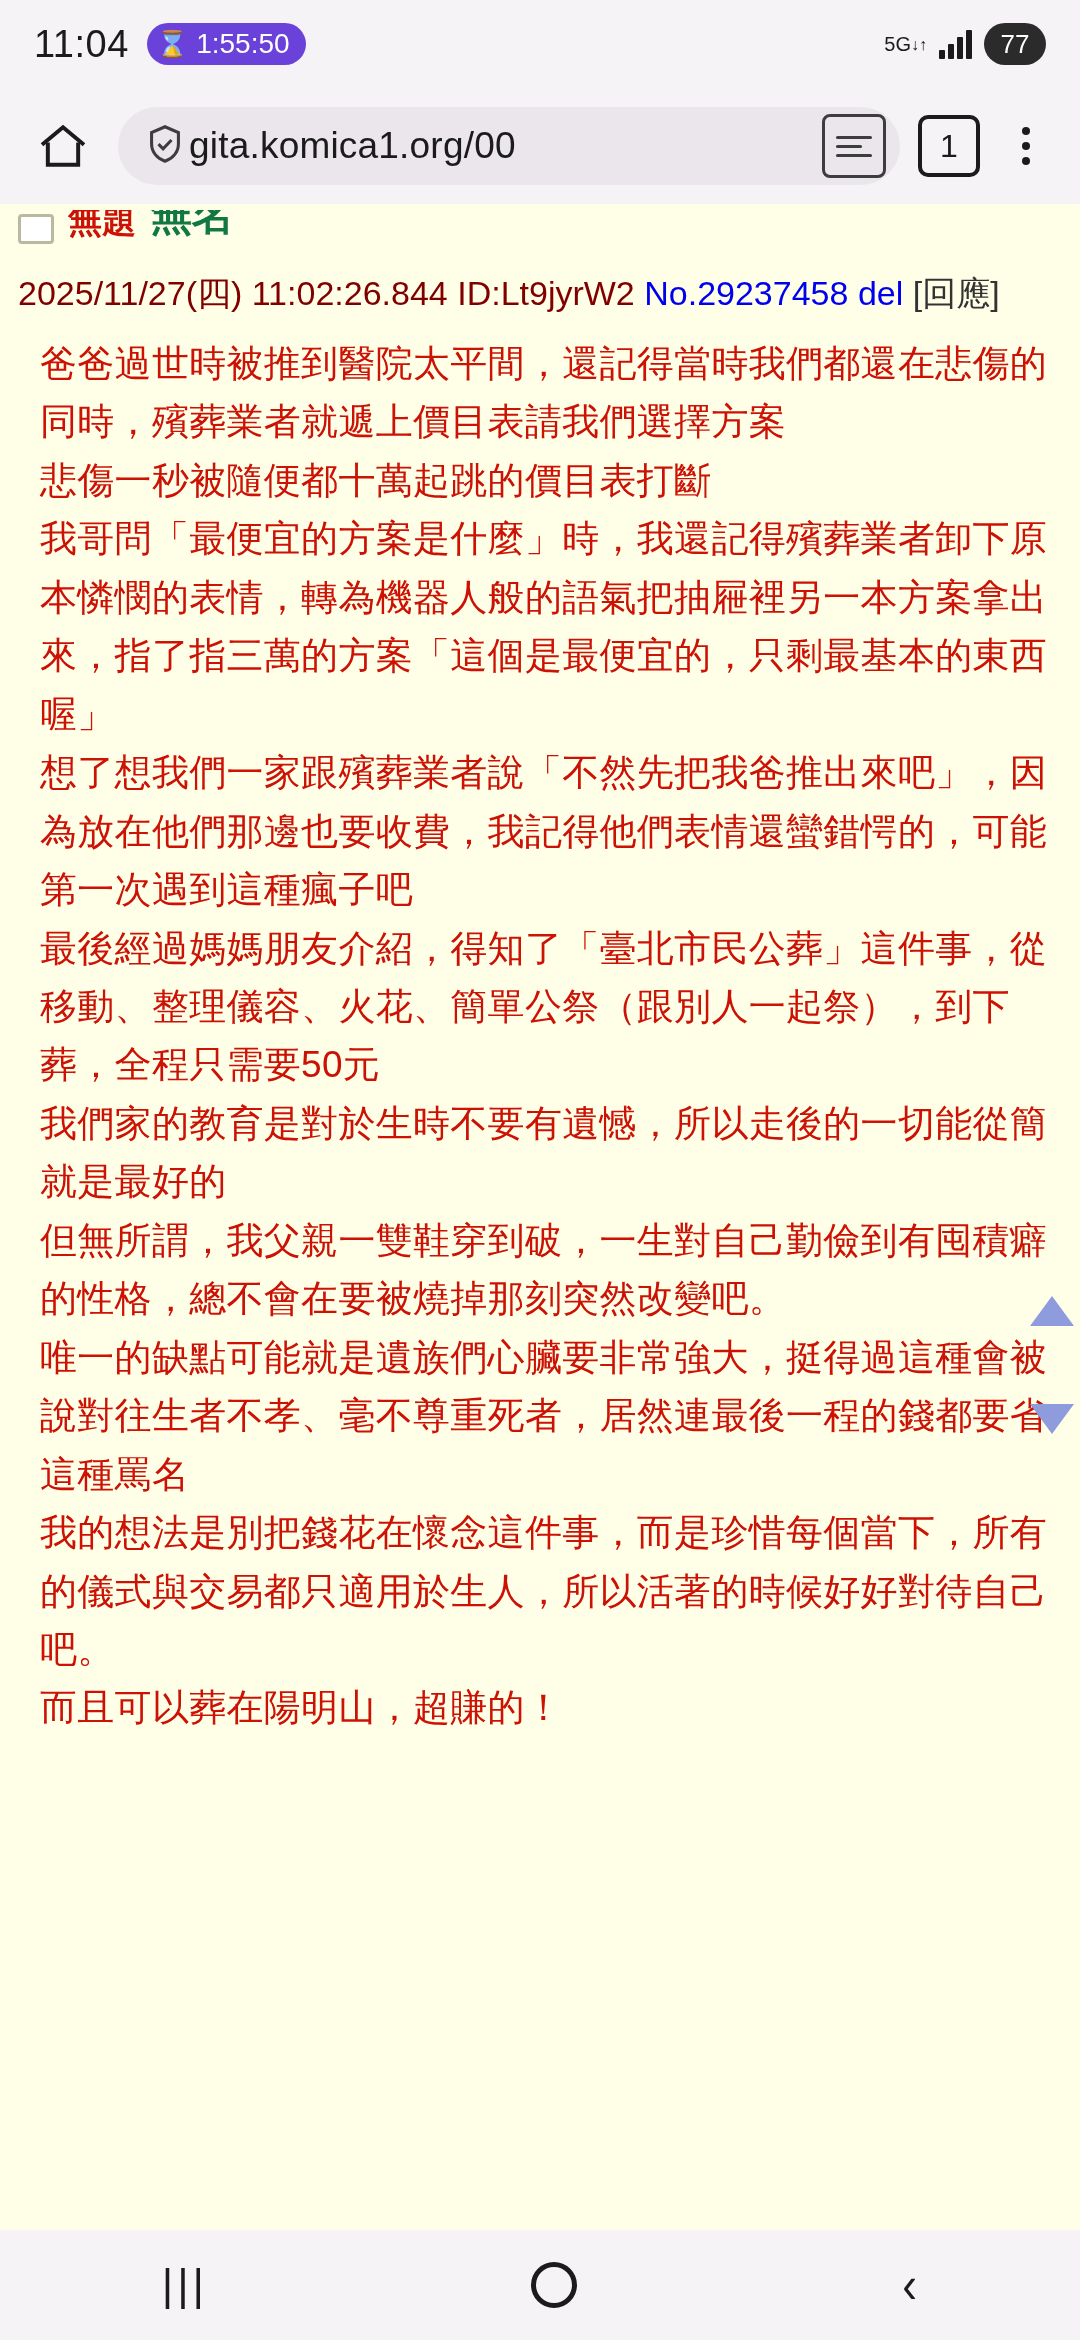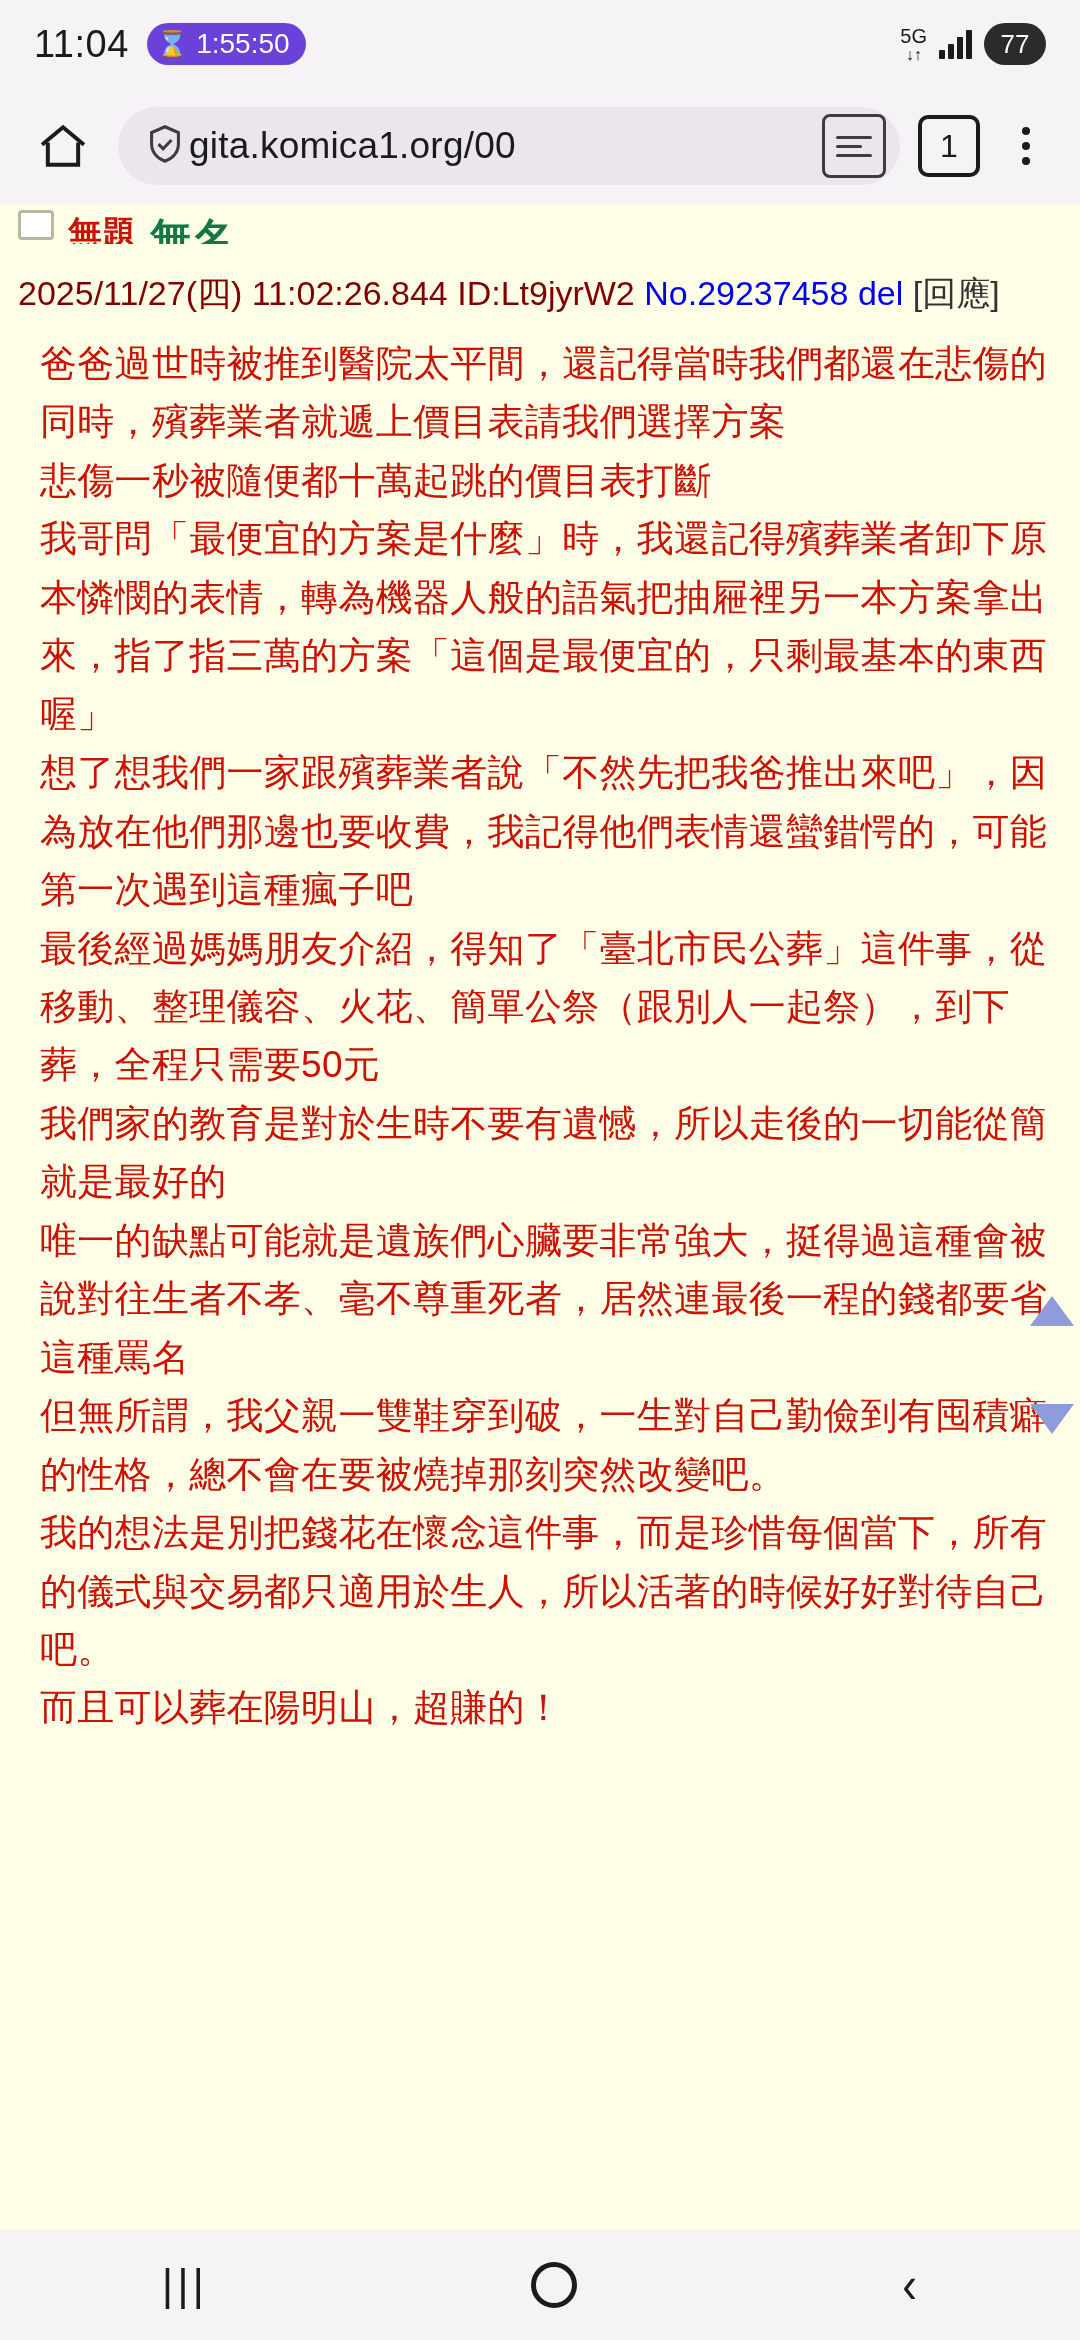--- a/index.html
+++ b/index.html
@@ -50,21 +50,21 @@
     line-height: 1;
   }
   .sb-right {
     margin-left: auto;
     display: flex;
     align-items: center;
     gap: 12px;
   }
   .sb-5g {
     display: flex;
-    flex-direction: column;
+    flex-direction: row;
     align-items: center;
     line-height: 1;
     color: #1b1b1b;
   }
   .sb-5g .t { font-size: 20px; }
   .sb-5g .a { font-size: 16px; margin-top: 1px; }
   .sb-signal {
     display: flex;
     align-items: flex-end;
     gap: 3px;
@@ -188,21 +188,21 @@
     overflow: hidden;
     padding: 0 18px;
   }
   .post-head {
     padding-top: 6px;
     font-size: 33px;
     line-height: 1.38;
   }
   .head-line1 {
     display: flex;
-    align-items: flex-start;
+    align-items: flex-end;
     gap: 14px;
     margin-bottom: 21px;
     height: 34px;
     overflow: hidden;
   }
   .chk {
     width: 36px;
     height: 30px;
     border: 3px solid #b9b9a2;
     border-radius: 4px;
@@ -353,22 +353,22 @@
       </div>
     </div>
 
     <div class="body">
       <p>爸爸過世時被推到醫院太平間，還記得當時我們都還在悲傷的同時，殯葬業者就遞上價目表請我們選擇方案</p>
       <p>悲傷一秒被隨便都十萬起跳的價目表打斷</p>
       <p>我哥問「最便宜的方案是什麼」時，我還記得殯葬業者卸下原本憐憫的表情，轉為機器人般的語氣把抽屜裡另一本方案拿出來，指了指三萬的方案「這個是最便宜的，只剩最基本的東西喔」</p>
       <p>想了想我們一家跟殯葬業者說「不然先把我爸推出來吧」，因為放在他們那邊也要收費，我記得他們表情還蠻錯愕的，可能第一次遇到這種瘋子吧</p>
       <p>最後經過媽媽朋友介紹，得知了「臺北市民公葬」這件事，從移動、整理儀容、火花、簡單公祭（跟別人一起祭），到下葬，全程只需要50元</p>
       <p>我們家的教育是對於生時不要有遺憾，所以走後的一切能從簡就是最好的</p>
+      <p>但無所謂，我父親一雙鞋穿到破，一生對自己勤儉到有囤積癖的性格，總不會在要被燒掉那刻突然改變吧。</p>
       <p>唯一的缺點可能就是遺族們心臟要非常強大，挺得過這種會被說對往生者不孝、毫不尊重死者，居然連最後一程的錢都要省這種罵名</p>
-      <p>但無所謂，我父親一雙鞋穿到破，一生對自己勤儉到有囤積癖的性格，總不會在要被燒掉那刻突然改變吧。</p>
       <p>我的想法是別把錢花在懷念這件事，而是珍惜每個當下，所有的儀式與交易都只適用於生人，所以活著的時候好好對待自己吧。</p>
       <p>而且可以葬在陽明山，超賺的！</p>
     </div>
 
     <div class="scroll-up"></div>
     <div class="scroll-down"></div>
   </div>
 
   <div class="navbar">
     <div class="nav-recents">|||</div>

